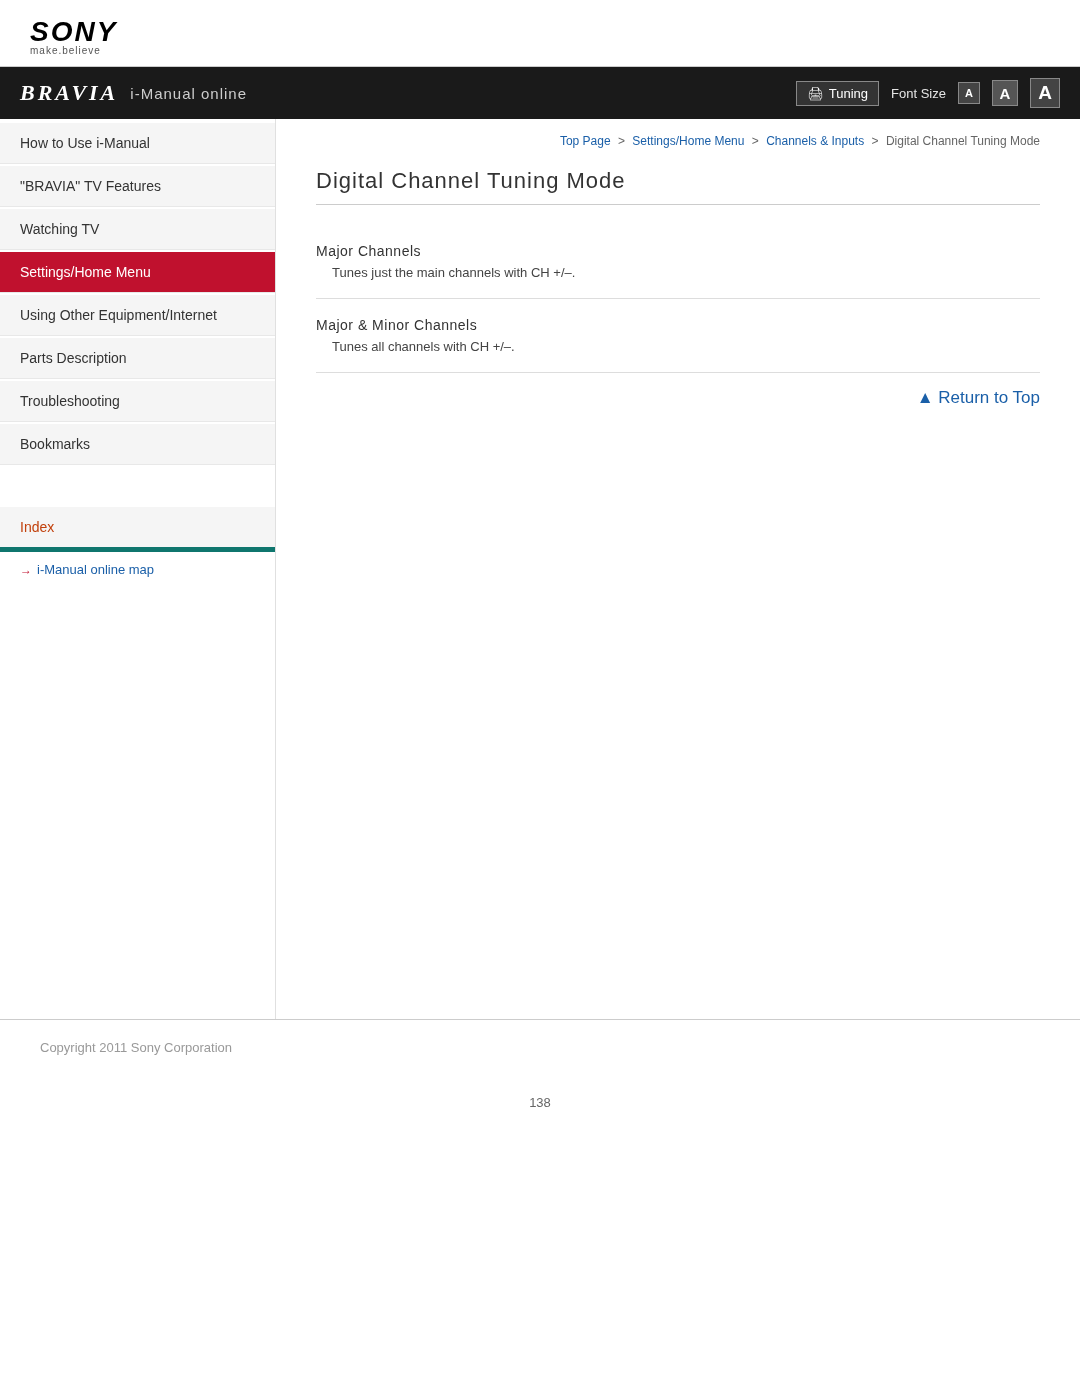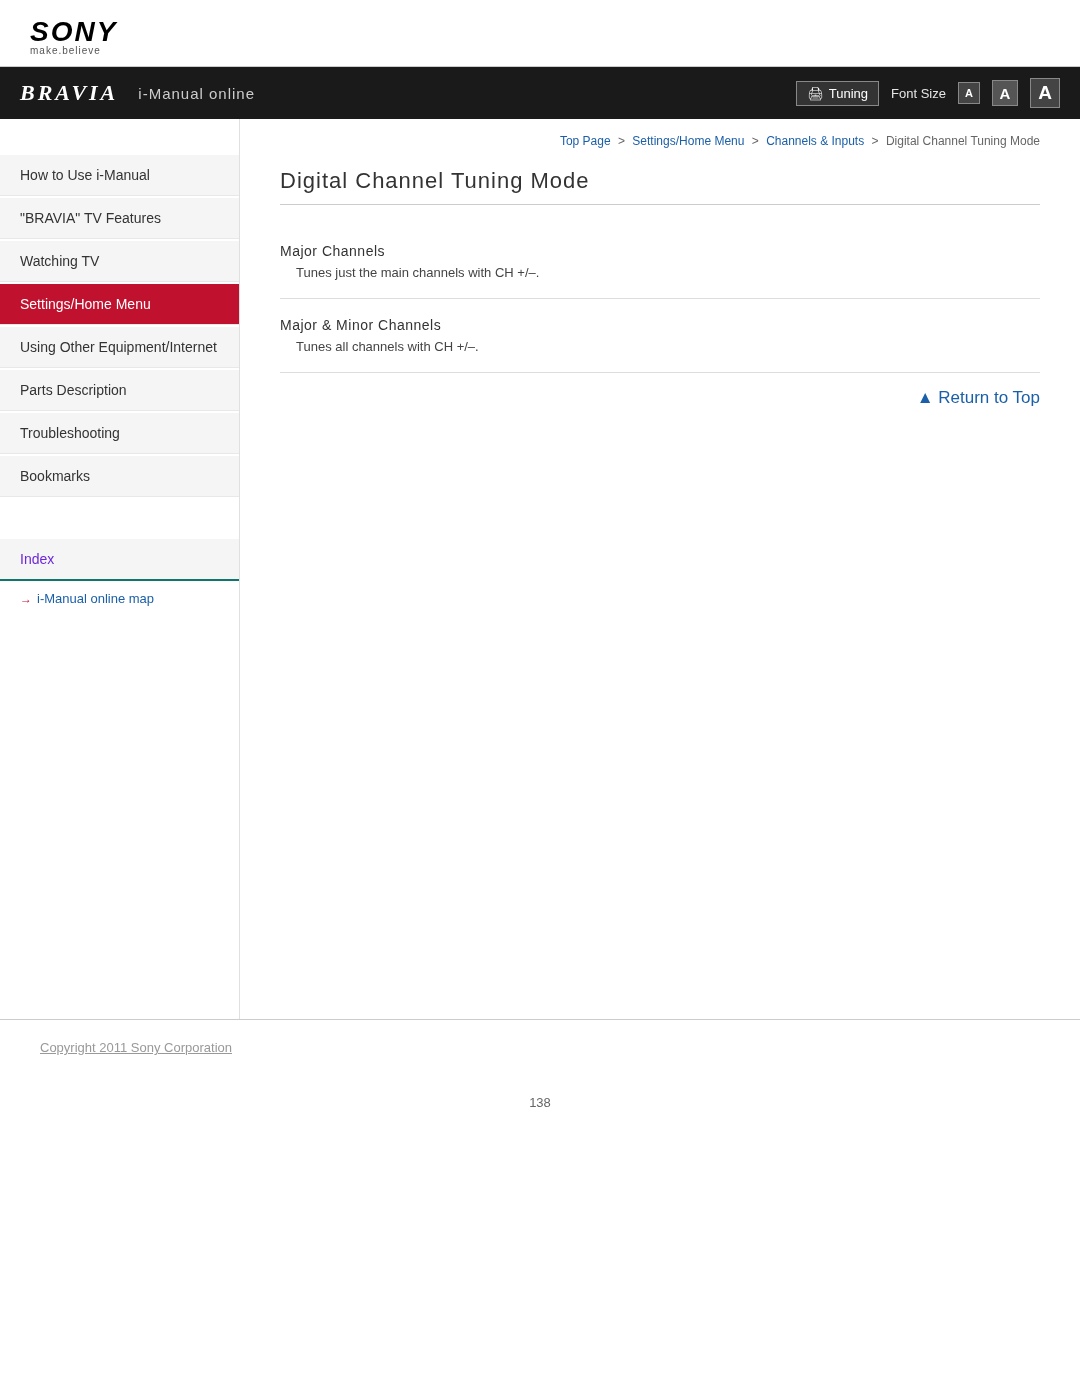--- a/index.html
+++ b/index.html
@@ -40,21 +40,21 @@
       background: #1a1a1a;
       display: flex;
       align-items: center;
       justify-content: space-between;
       padding: 0 20px;
       height: 52px;
     }
     .nav-bar-left {
       display: flex;
       align-items: center;
-      gap: 20px;
+      gap: 12px;
     }
     .bravia-logo {
       font-size: 22px;
       font-weight: 900;
       color: #fff;
       letter-spacing: 3px;
       font-style: italic;
       font-family: 'Times New Roman', serif;
     }
     .nav-title {
@@ -97,23 +97,23 @@
     .font-btn.large { font-size: 19px; width: 30px; height: 30px; }
 
     
     .main-layout {
       display: flex;
       min-height: 900px;
     }
 
     
     .sidebar {
-      width: 240px;
+      width: 276px;
       flex-shrink: 0;
-      padding: 36px 0;
+      padding: 4px 0;
       border-right: 1px solid #e0e0e0;
     }
     .sidebar-item {
       padding: 12px 20px;
       font-size: 14px;
       color: #333;
       cursor: pointer;
       border-bottom: 1px solid #e8e8e8;
       background: #f5f5f5;
       margin-bottom: 2px;
@@ -121,24 +121,24 @@
     .sidebar-item.active {
       background: #c0112e;
       color: #fff;
     }
     .sidebar-spacer {
       height: 20px;
     }
     .sidebar-index {
       padding: 12px 20px;
       font-size: 14px;
-      color: #6d28d9;
+      color: #c2410c;
       cursor: pointer;
       background: #f5f5f5;
-      border-bottom: 2px solid #0f766e;
+      border-bottom: 5px solid #0f766e;
       margin-top: 20px;
     }
     .sidebar-link {
       padding: 10px 20px;
       font-size: 13px;
       color: #1a5fa8;
       cursor: pointer;
       display: flex;
       align-items: center;
       gap: 5px;
@@ -215,21 +215,20 @@
     .return-top-arrow {
       color: #1a5fa8;
     }
 
     
     .footer {
       border-top: 1px solid #ccc;
       padding: 20px 40px;
       color: #999;
       font-size: 13px;
-      text-decoration: underline;
     }
 
     
     .page-number {
       text-align: center;
       padding: 20px;
       color: #666;
       font-size: 13px;
     }
   </style>

